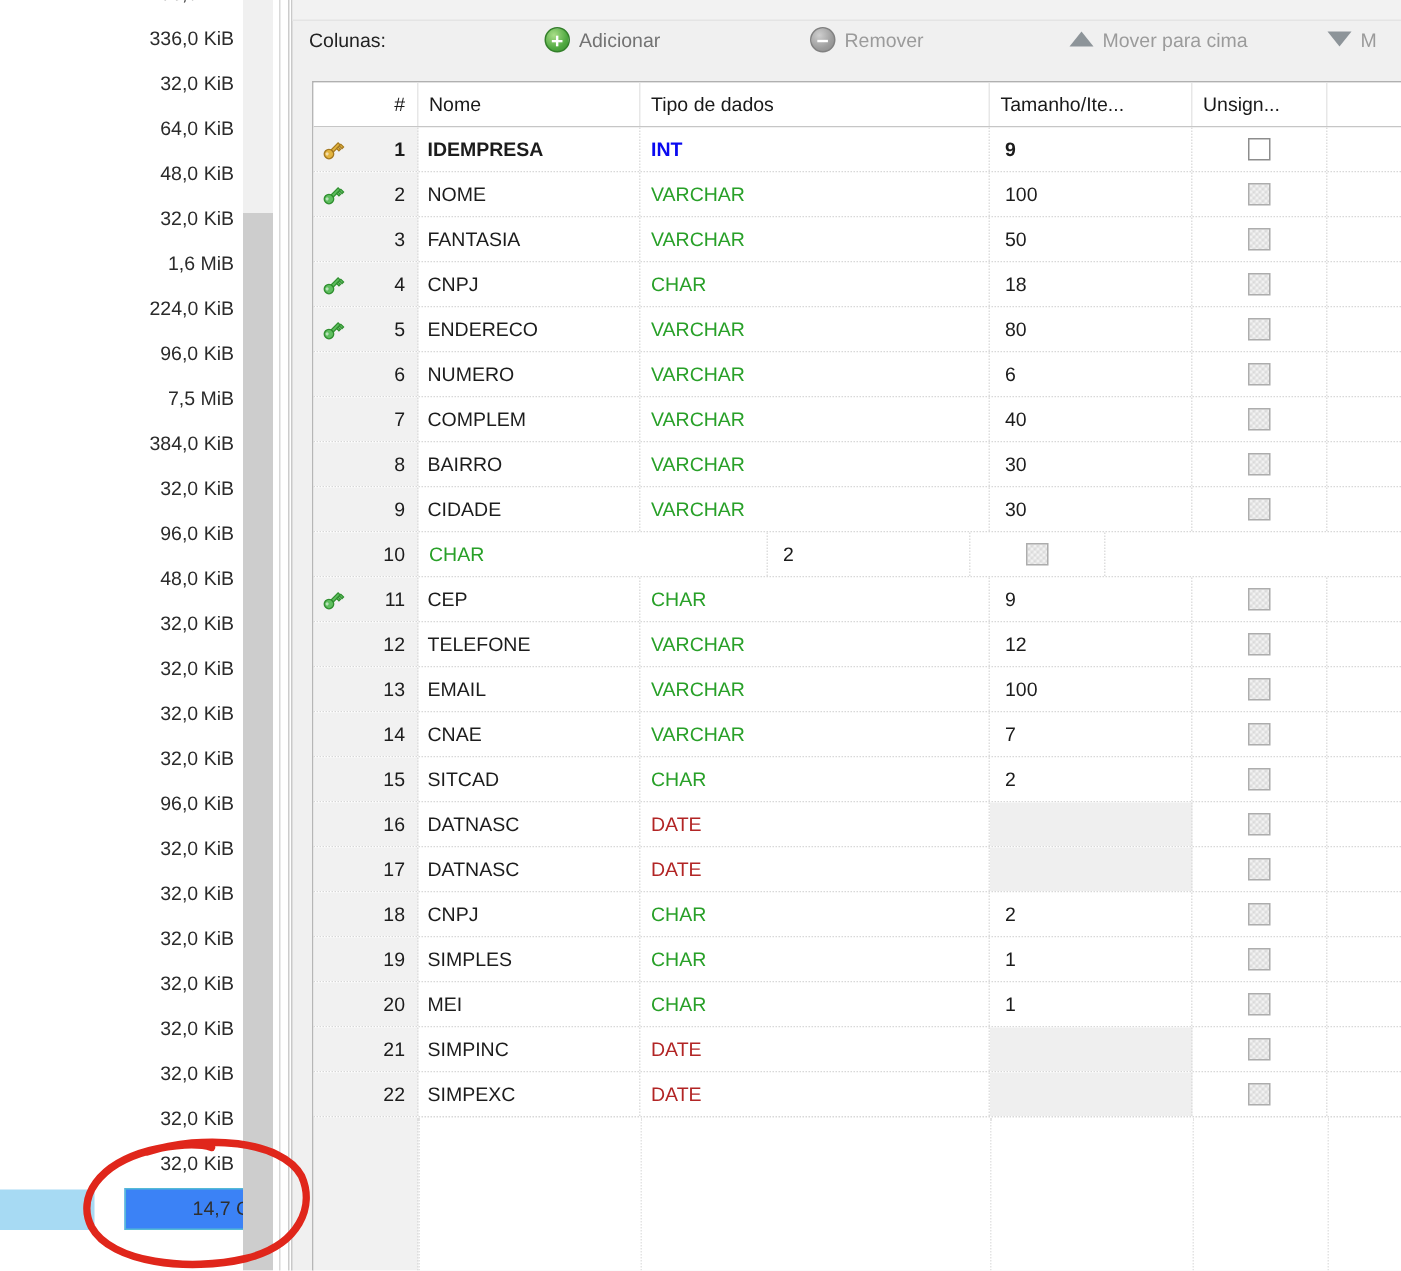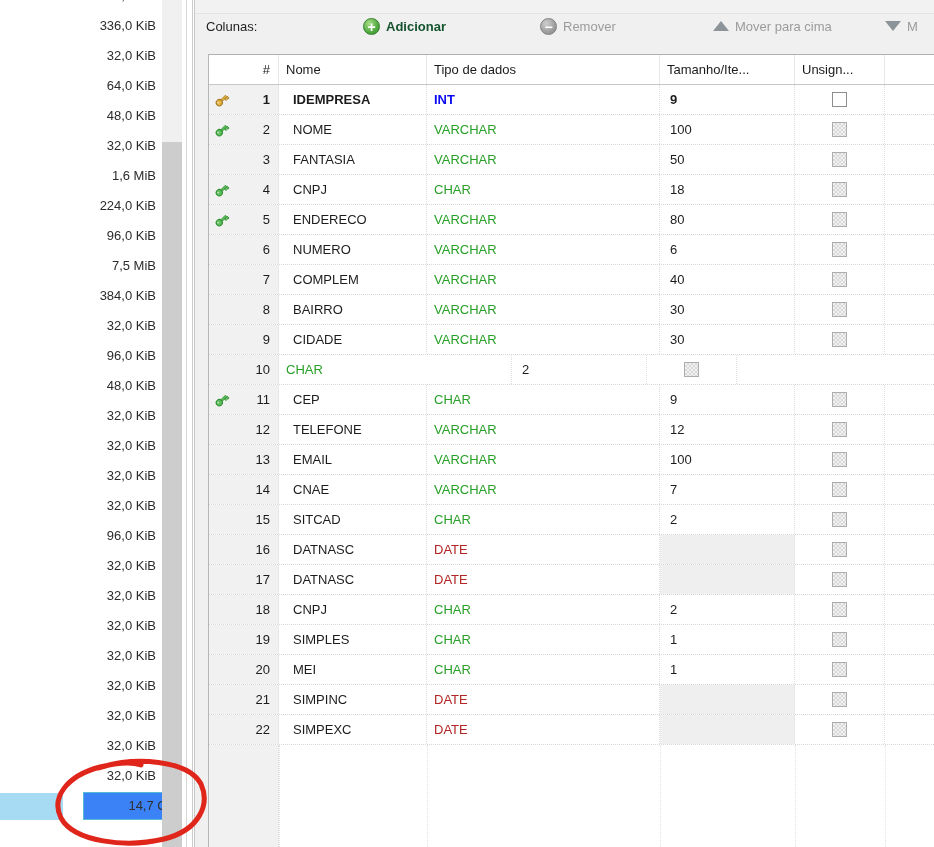--- a/index.html
+++ b/index.html
@@ -29,41 +29,41 @@
   .splitter::after{content:"";position:absolute;right:1px;top:0;bottom:0;width:1px;background:#cccccc;}
 
   
   .main{position:absolute;left:194px;top:0;right:0;bottom:0;background:#f0f0f0;border-left:1px solid #c9c9c9;}
   .topstrip{position:absolute;left:0;top:0;right:0;height:13px;background:#f2f2f2;border-bottom:1px solid #e4e4e4;}
 
   
   .toolbar{position:absolute;left:0;top:7px;right:0;height:38px;}
   .tb-item{position:absolute;top:0;height:38px;display:flex;align-items:center;gap:6px;white-space:nowrap;}
   .tb-caption{position:absolute;left:11px;top:0;height:38px;display:flex;align-items:center;color:#222;}
-  .tb-label{color:#14532d;font-weight:bold;}
+  .tb-label{color:#737373;font-weight:normal;}
   .tb-item.disabled .tb-label{color:#9b9b9b;font-weight:normal;}
   .icon-circle{display:inline-block;width:17px;height:17px;border-radius:50%;color:#fff;
                font-weight:bold;font-size:14px;line-height:16px;text-align:center;box-sizing:border-box;}
   .icon-circle.plus{background:radial-gradient(circle at 35% 30%, #a9de88, #4fa840 62%, #3b8f30);border:1px solid #337f2a;}
   .icon-circle.minus{background:radial-gradient(circle at 35% 30%, #cfcfcf, #9c9c9c 62%, #8a8a8a);border:1px solid #818181;}
   .tri-up{width:0;height:0;border-left:8px solid transparent;border-right:8px solid transparent;border-bottom:10px solid #8d9499;}
   .tri-down{width:0;height:0;border-left:8px solid transparent;border-right:8px solid transparent;border-top:10px solid #8d9499;}
 
   
   .grid{position:absolute;left:13px;top:54px;right:0;bottom:0;background:#fff;
         border-left:1px solid #b6b6b6;border-top:1px solid #b0b0b0;overflow:hidden;}
   .grid-header{display:flex;height:30px;background:#fff;border-bottom:1px solid #c6c6c6;box-sizing:border-box;}
   .hcell{display:flex;align-items:center;box-sizing:border-box;border-right:1px solid #e7e7e7;padding-left:7px;color:#1a1a1a;}
   .hcell.c0{justify-content:flex-end;padding-right:8px;padding-left:0;}
   .hcell.c5{border-right:none;}
   .grow{display:flex;height:30px;box-sizing:border-box;border-bottom:1px dotted #d8d8d8;background:#fff;}
   .grow.bold{font-weight:bold;}
   .cell{display:flex;align-items:center;box-sizing:border-box;border-right:1px dotted #dedede;overflow:hidden;white-space:nowrap;}
   .cell.c0{background:#f1f1f1;justify-content:space-between;padding:0 8px 0 5px;}
-  .cell.c1{padding-left:14px;}
+  .cell.c1{padding-left:6px;}
   .cell.c2{padding-left:7px;}
   .cell.c3{padding-left:10px;}
   .cell.c3.dis{background:#efefef;}
   .cell.c4{justify-content:center;}
   .cell.c5{border-right:none;}
   .c0{width:70px;flex:none;}
   .c1{width:148px;flex:none;}
   .c2{width:233px;flex:none;}
   .c3{width:135px;flex:none;}
   .c4{width:90px;flex:none;}

